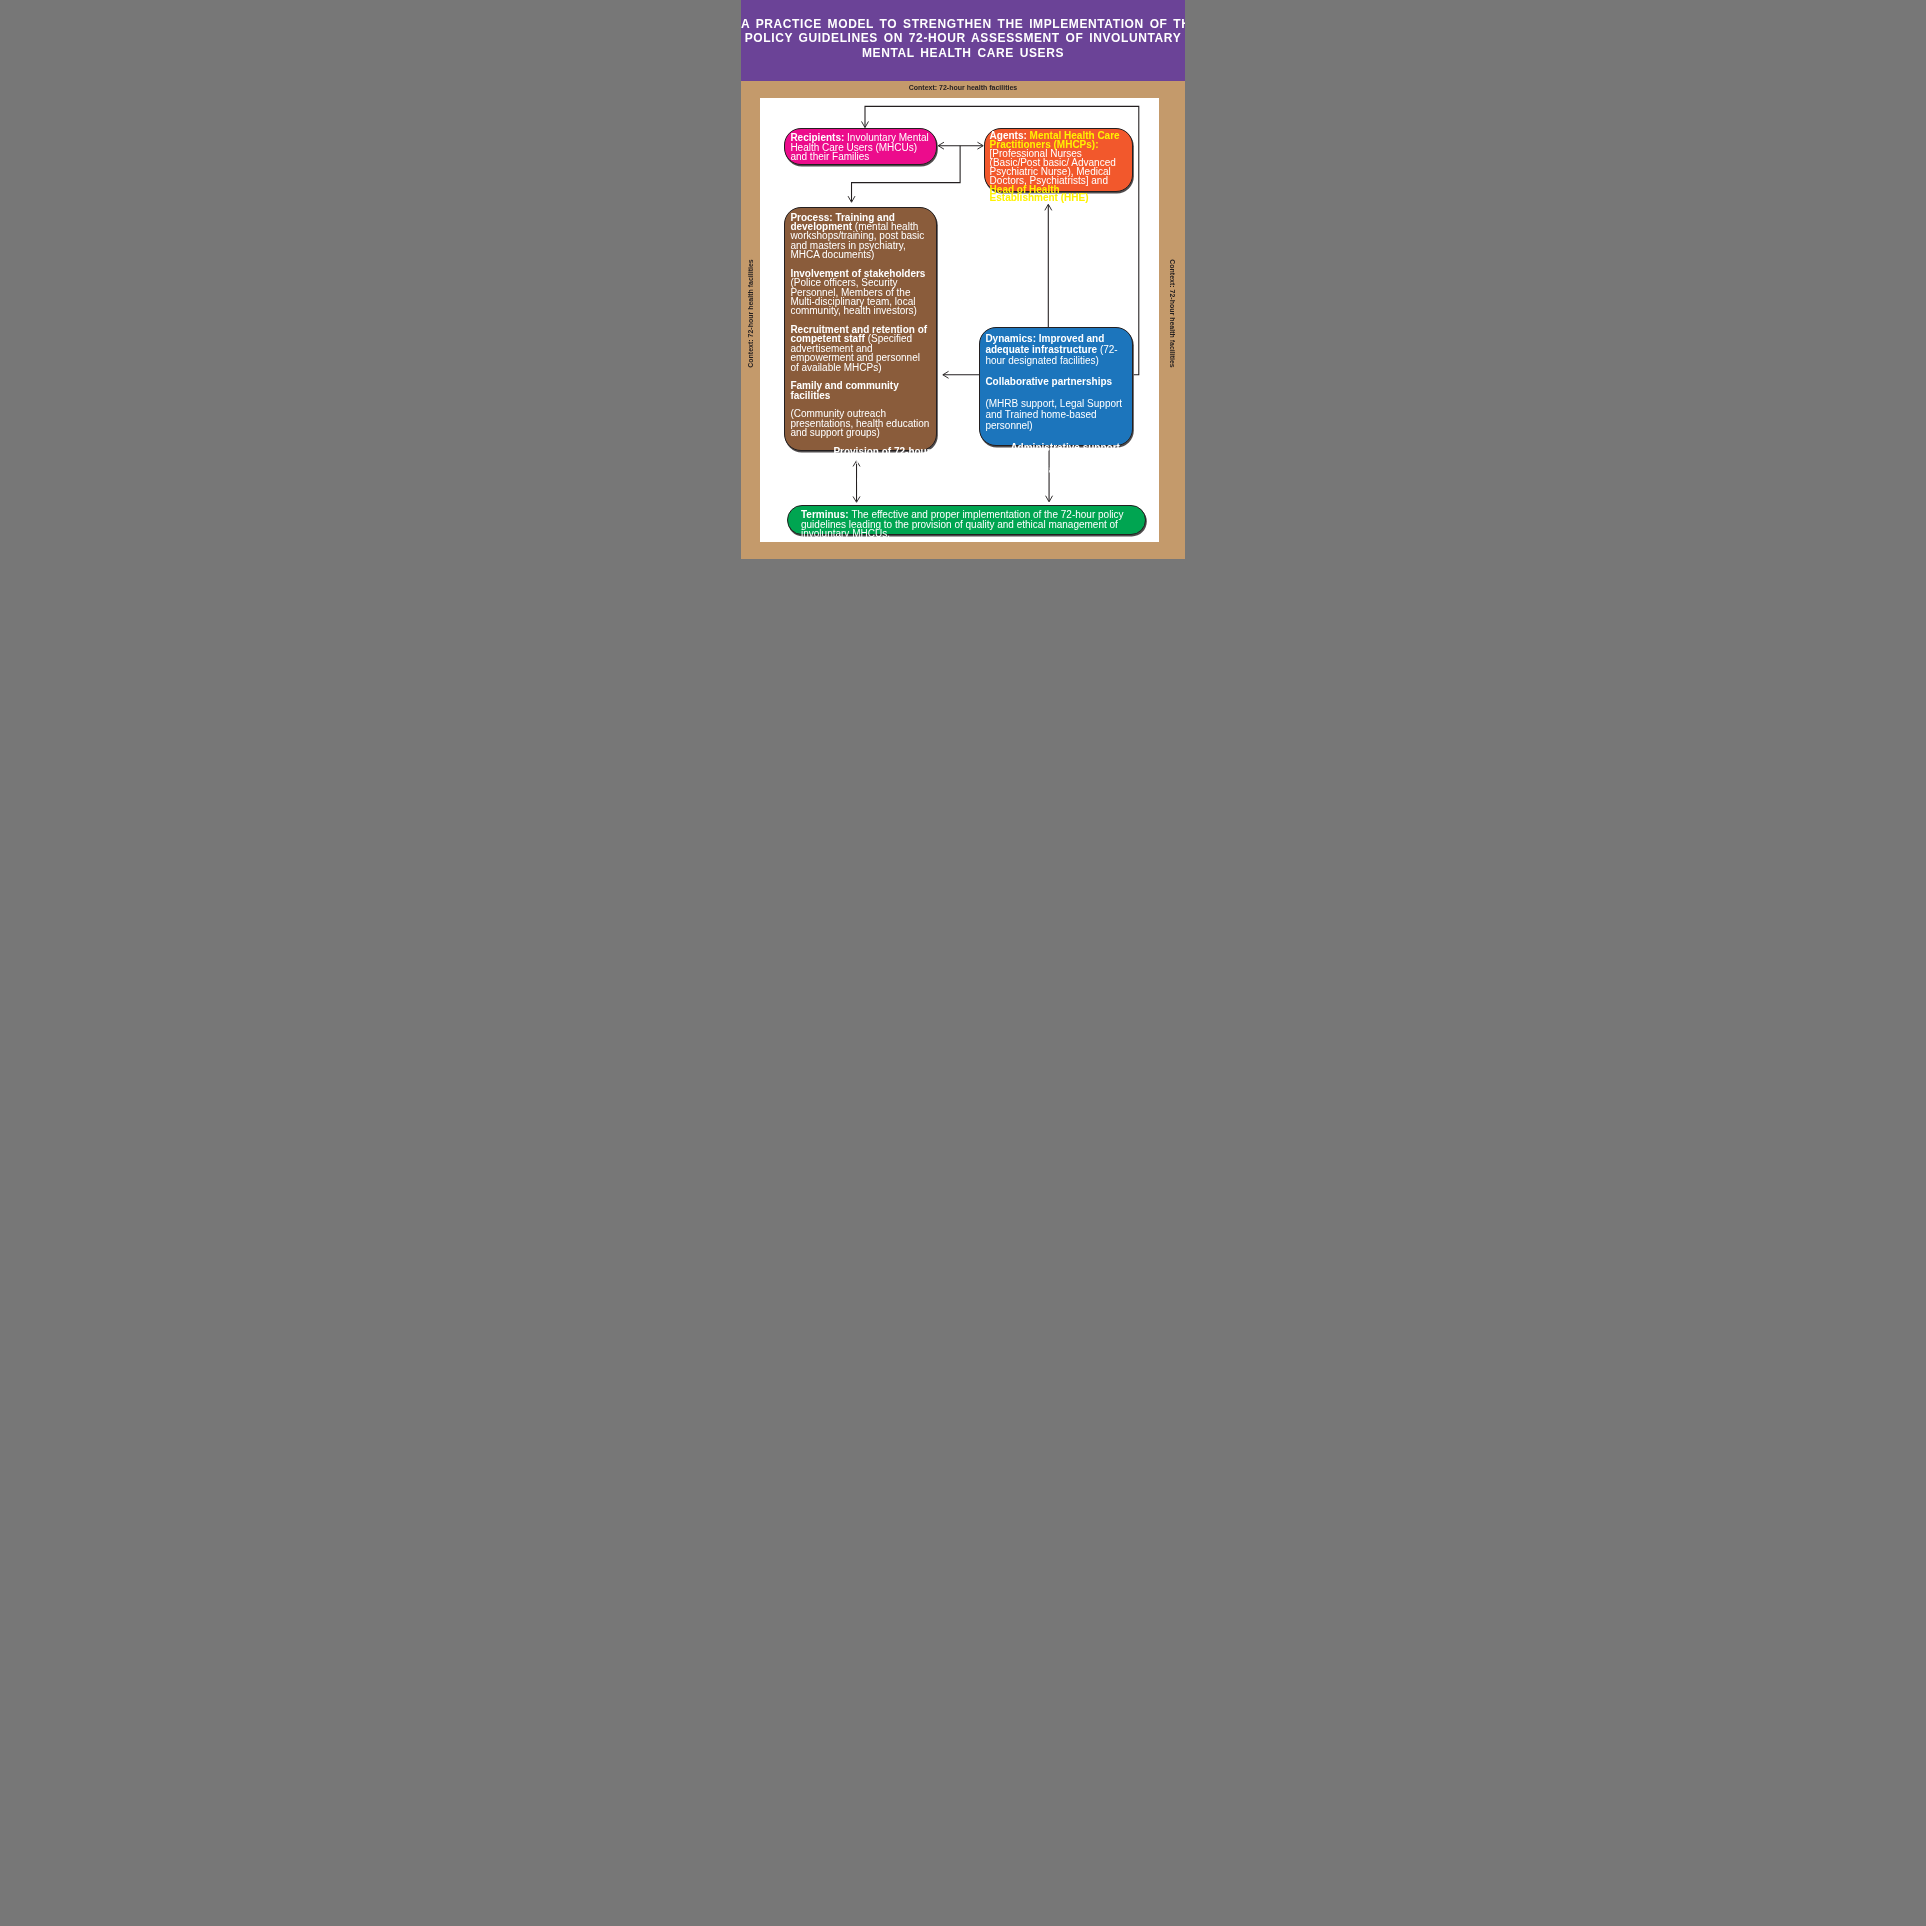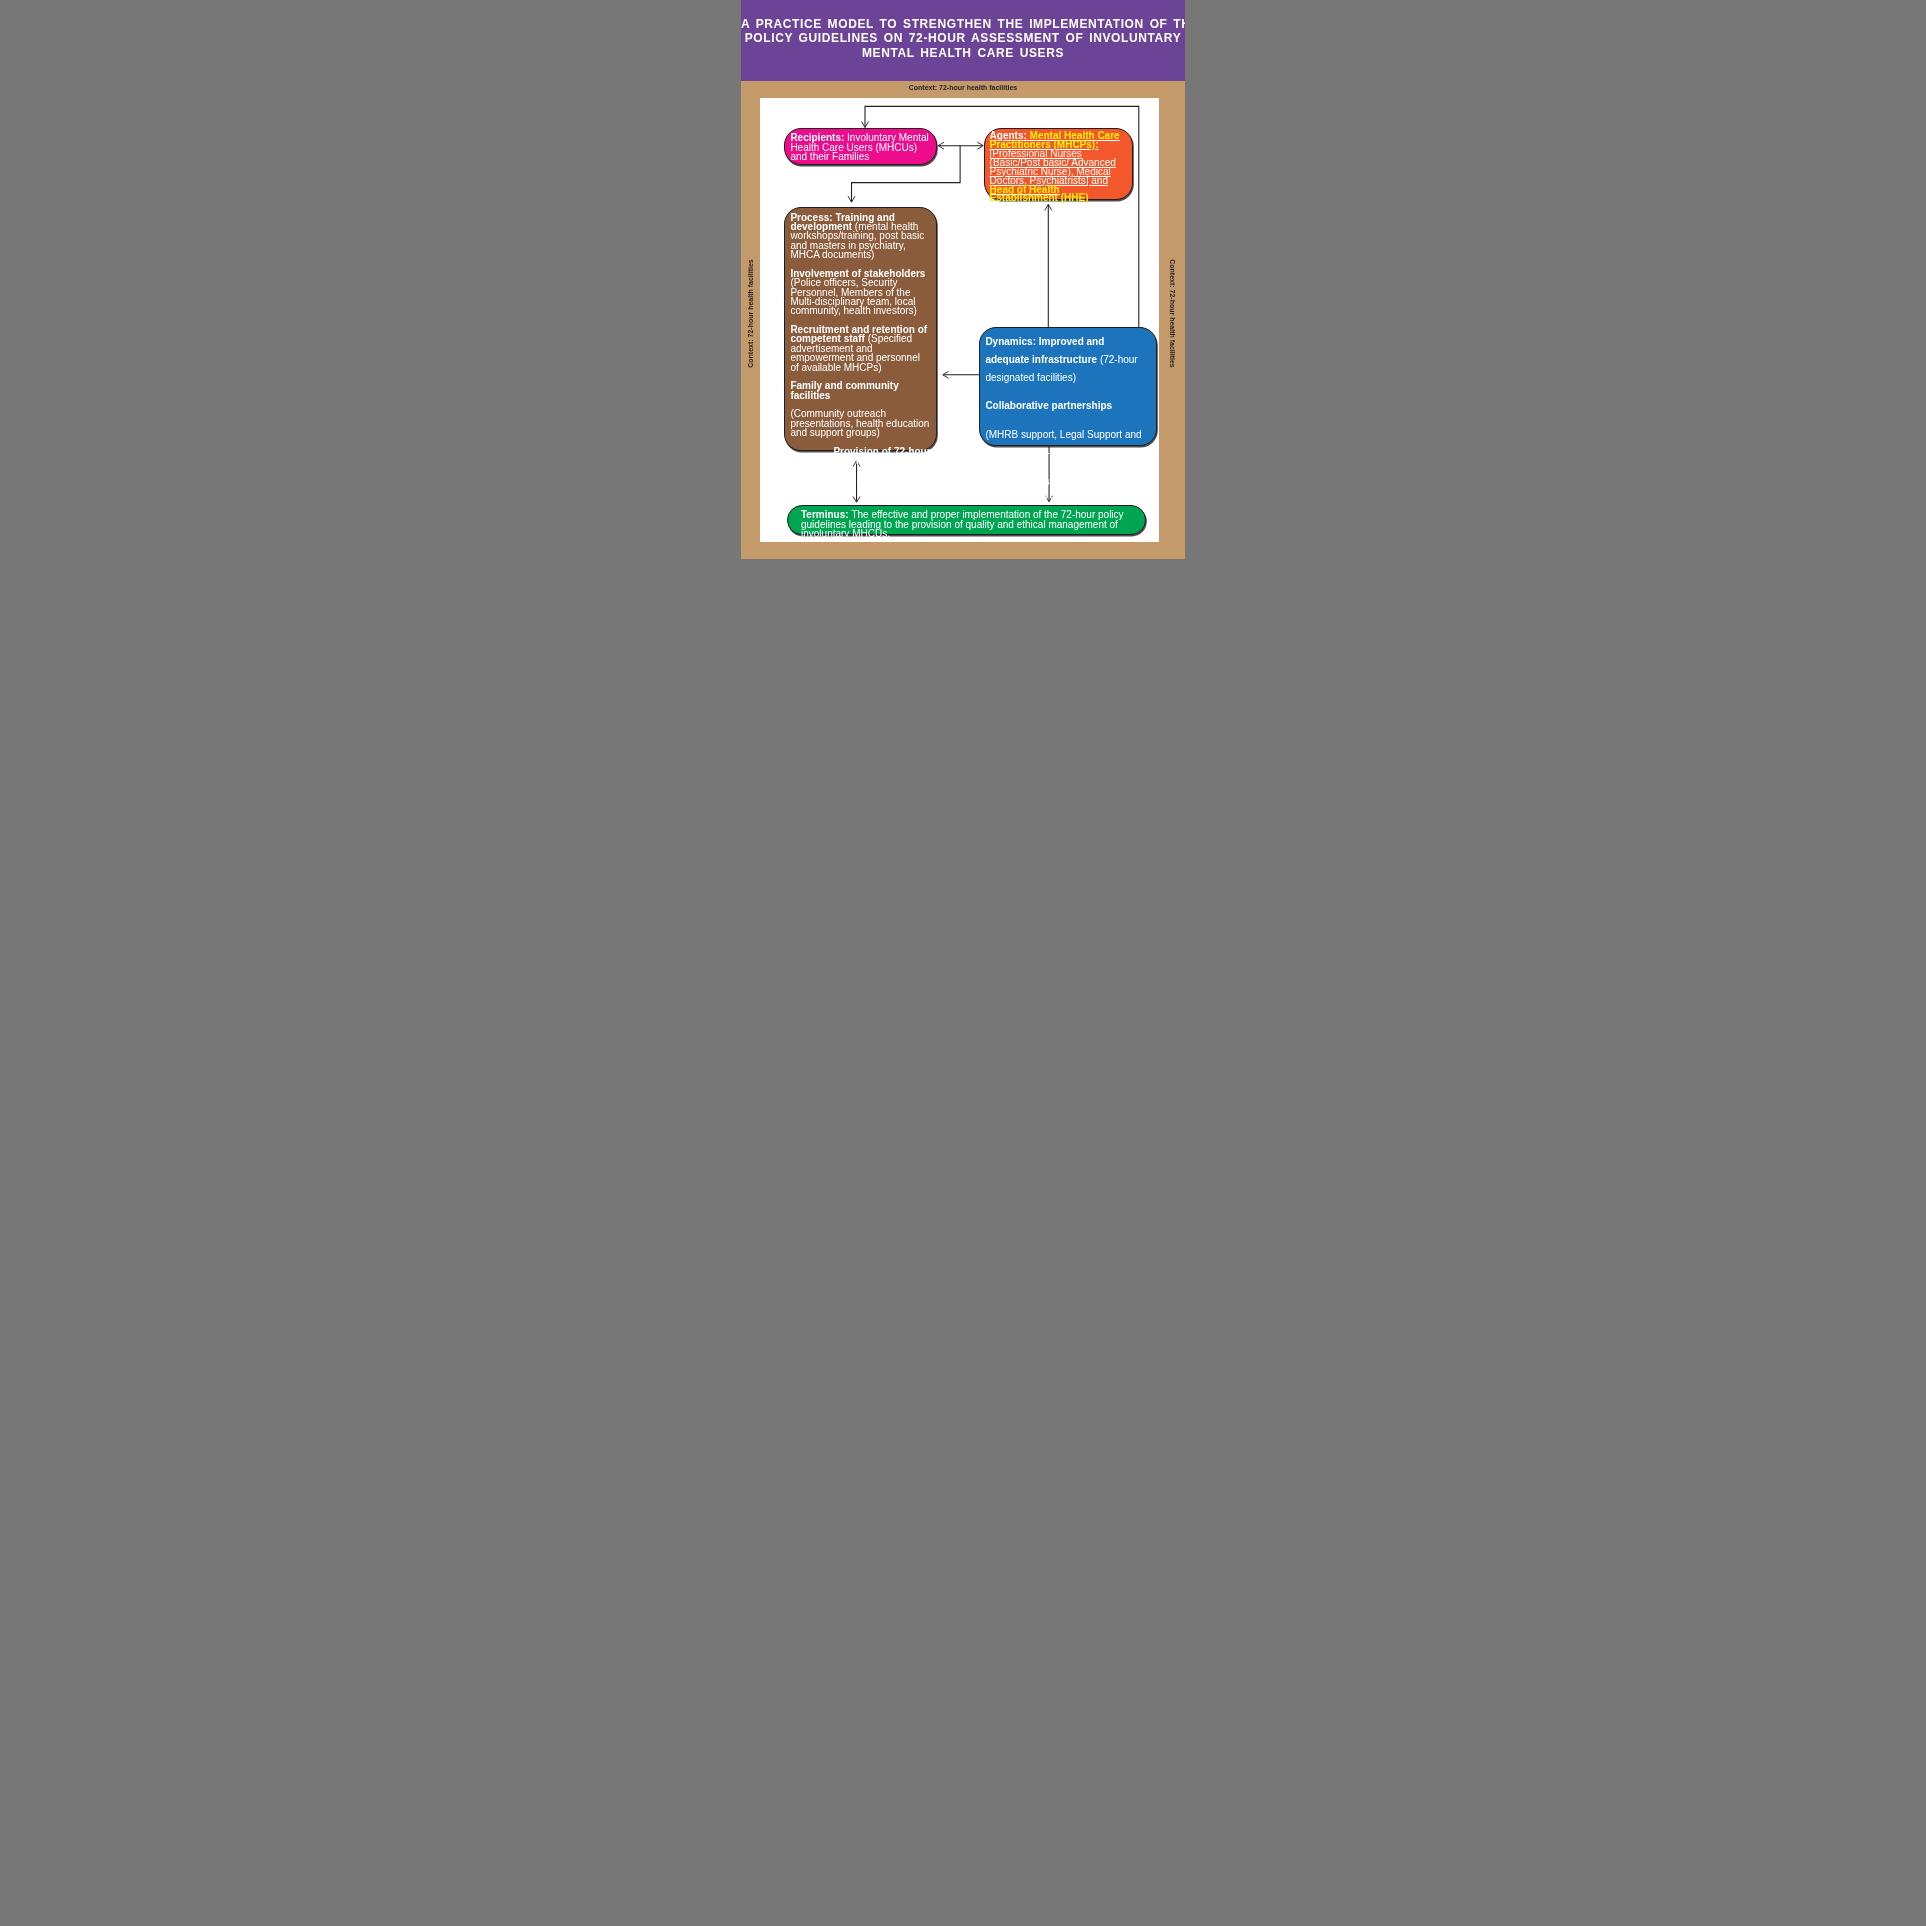--- a/index.html
+++ b/index.html
@@ -43,28 +43,28 @@
   
   .box{
     position:absolute; box-sizing:border-box;
     border:1.2px solid var(--black); border-radius:17px;
     box-shadow:0.8px 1.5px 0 rgba(35,31,32,.8);
     color:#fff; font-size:10px;
   }
   .box .b{font-weight:bold;}
   #box-recipients{ left:43px; top:128px;  width:153px; height:37px;
     background:var(--pink); padding:4.2px 5.4px; line-height:9.6px;}
-  #box-agents{ left:243px; top:128px; width:149px; height:72px;
-    background:var(--orange); padding:3.1px 4.6px; line-height:8.9px;text-decoration:underline;}
+  #box-agents{ left:243px; top:128px; width:149px; height:64px;
+    background:var(--orange); padding:3.1px 4.6px; line-height:8.9px;}
   #box-process{ left:43px; top:207px; width:153px; height:244px;
     background:var(--brown); padding:4.6px 5.4px; line-height:9.4px;}
   #box-process p{margin:0 0 9.2px 0;}
   #box-process p:last-child{margin-bottom:0;text-align:right;}
-  #box-dynamics{ left:238px; top:327px; width:178px; height:119px;
-    background:var(--blue); padding:4.6px 5.4px; line-height:18px;}
+  #box-dynamics{ left:238px; top:327px; width:154px; height:119px;
+    background:var(--blue); padding:4.6px 5.4px; line-height:11px;}
   #box-dynamics p{margin:0 0 10.8px 0;}
   #box-dynamics p:nth-child(n+4){margin-bottom:0;margin-left:25px;}
   #box-terminus{ left:46px; top:505px; width:359px; height:30px;
     background:var(--green); padding:4.2px 6.2px 4.2px 13px; line-height:9.6px;}
   
   #arrows{position:absolute; left:0; top:0; width:444px; height:559px;
           pointer-events:none;}
   #arrows path{fill:none; stroke:var(--black);}
   .shaft{stroke-width:2.8px;}
   .head{stroke-width:2.4px;}

